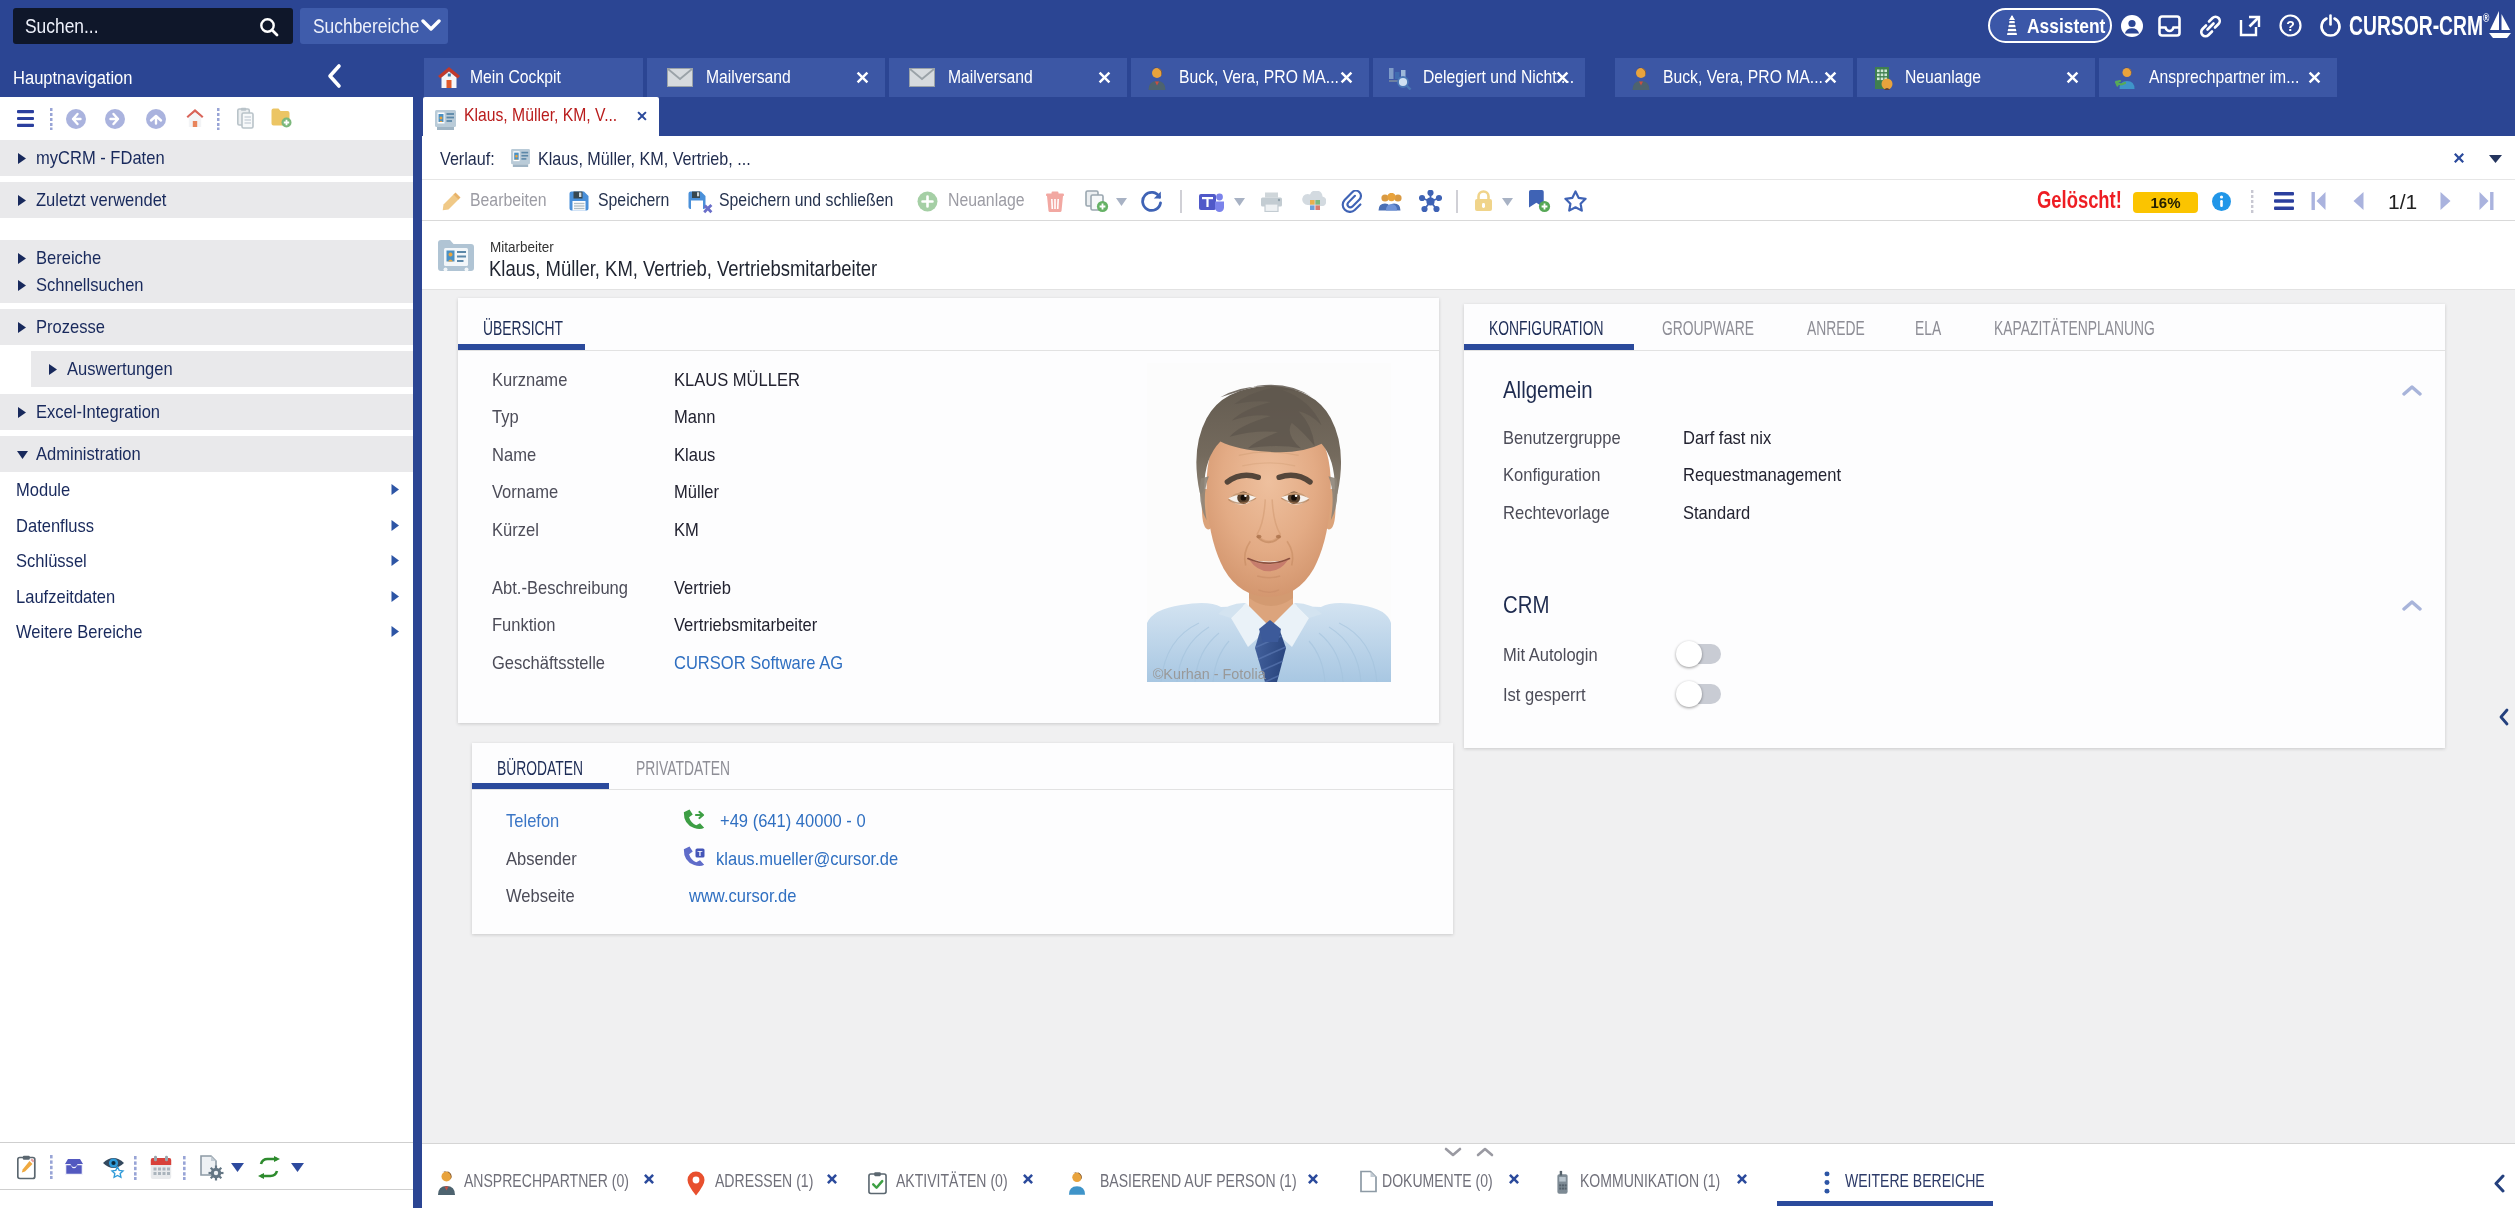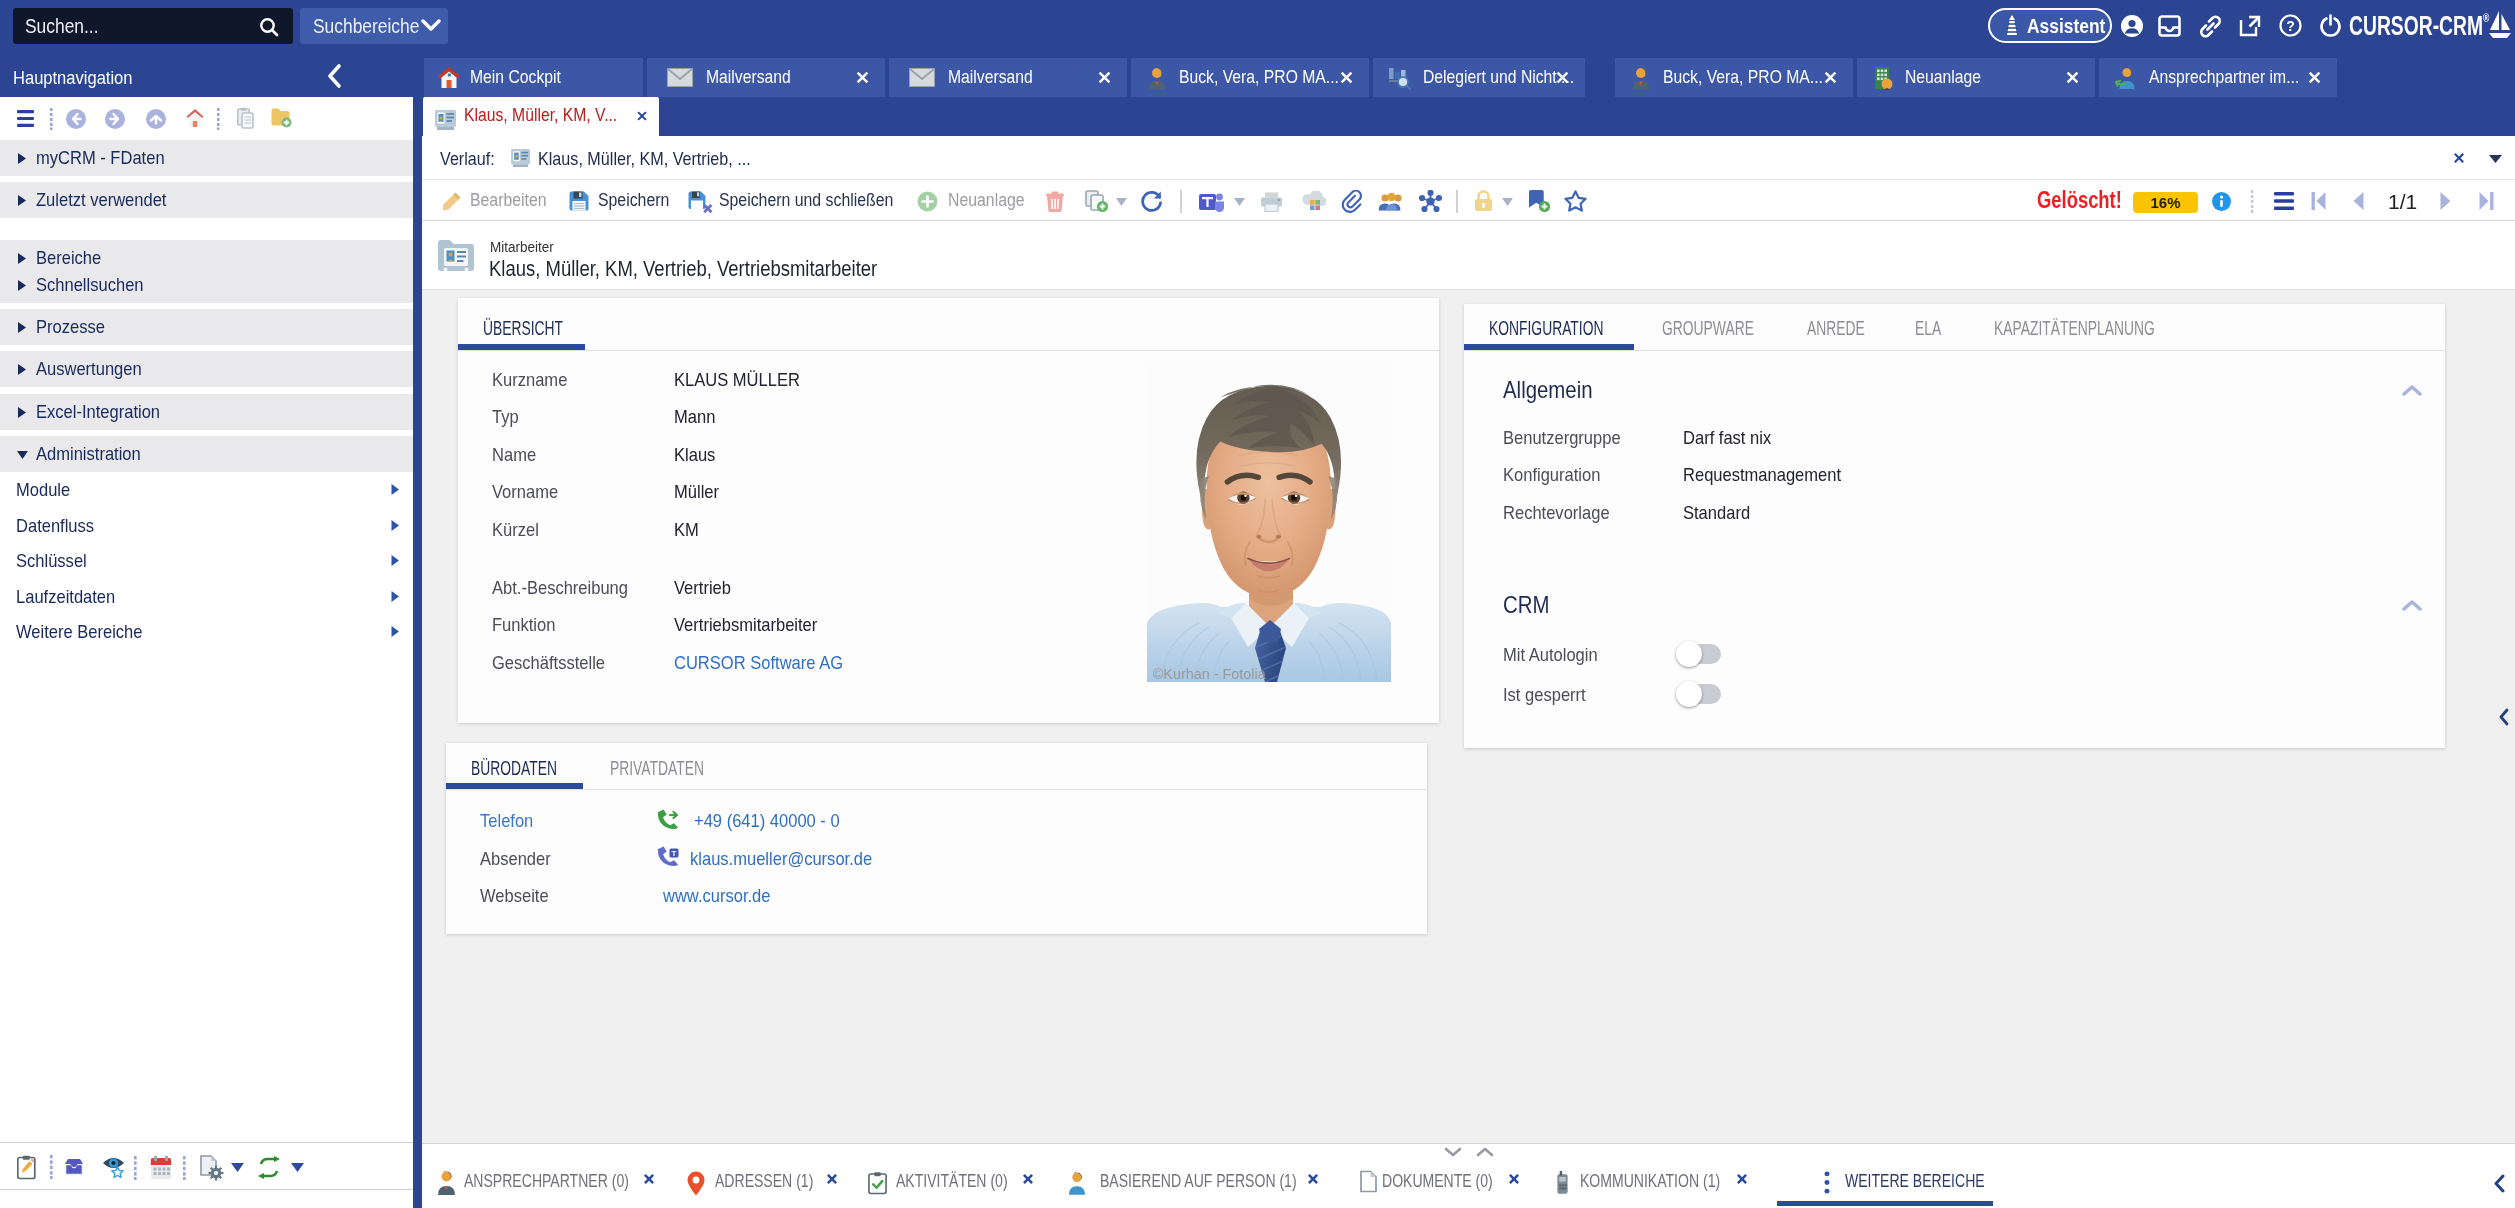--- a/index.html
+++ b/index.html
@@ -312,21 +312,21 @@
         <path d="M1 0 L9 5.5 L1 11 Z" fill="#18295c"></path>
       </svg>
       <span class="lbl">Schnellsuchen</span>
     </div>
   <div class="abs accrow" style="top:309px;">
       <svg class="cap" width="9" height="11" viewBox="0 0 9 11">
         <path d="M1 0 L9 5.5 L1 11 Z" fill="#18295c"></path>
       </svg>
       <span class="lbl">Prozesse</span>
     </div>
-  <div class="abs accrow" style="top:351px;">
+  <div class="abs accrow" style="top:351px;margin-left:31px;">
       <svg class="cap" width="9" height="11" viewBox="0 0 9 11">
         <path d="M1 0 L9 5.5 L1 11 Z" fill="#18295c"></path>
       </svg>
       <span class="lbl">Auswertungen</span>
     </div>
   <div class="abs accrow" style="top:394px;text-align:center;">
       <svg class="cap" width="9" height="11" viewBox="0 0 9 11">
         <path d="M1 0 L9 5.5 L1 11 Z" fill="#18295c"></path>
       </svg>
       <span class="lbl">Excel-Integration</span>
@@ -790,21 +790,21 @@
       <path d="M104 199 Q122 207 140 199" stroke="#8c5040" stroke-width="1.5" fill="none" stroke-linecap="round"></path>
       <path d="M112 214 Q122 217 132 214" stroke="#c08560" stroke-width="1.2" fill="none" opacity="0.45"></path>
 
       <path d="M113 226 Q122 230 131 226" stroke="#c08560" stroke-width="1.2" fill="none" opacity="0.35"></path>
       </g>
       </g>
       <text x="6" y="316" font-size="15" fill="#999" font-family="Liberation Sans" transform="scale(0.96,1)">©Kurhan - Fotolia</text>
     </svg>
   </div>
 
-  <div class="card" style="left:446px;top:743px;width:981px;height:191px;text-align:center;">
+  <div class="card" style="left:472px;top:743px;width:981px;height:191px;text-align:center;">
     <div class="abs cardtab-active" style="left:25px;top:13px;">BÜRODATEN</div>
     <div class="abs cardtab" style="left:164px;top:13px;">PRIVATDATEN</div>
     <div class="underline" style="left:0;top:40px;width:137px;"></div>
     <div class="cardline" style="left:0;top:46px;width:981px;"></div>
     <div class="abs cx" style="left:34px;top:67px;font-size:19px;color:#3b76c6;">Telefon</div>
     <svg class="abs" style="left:211px;top:66px;" width="23" height="22" viewBox="0 0 23 22">
         <path d="M2 2 q-2 12 8 17 q6 3 10 1 l-3.5 -5 -4 1.5 q-5 -3 -6 -9 l4 -2 -2.5 -5.5 Z" fill="#3d9e44" transform="rotate(-8 11 11)"></path>
         <path d="M13 6 h6 M16.5 3 l3.5 3 -3.5 3" stroke="#3d9e44" stroke-width="2.2" fill="none" stroke-linecap="round" stroke-linejoin="round"></path>
       </svg>
     <div class="abs cx" style="left:248px;top:67px;font-size:19px;color:#2f6fc1;">+49 (641) 40000 - 0</div>

